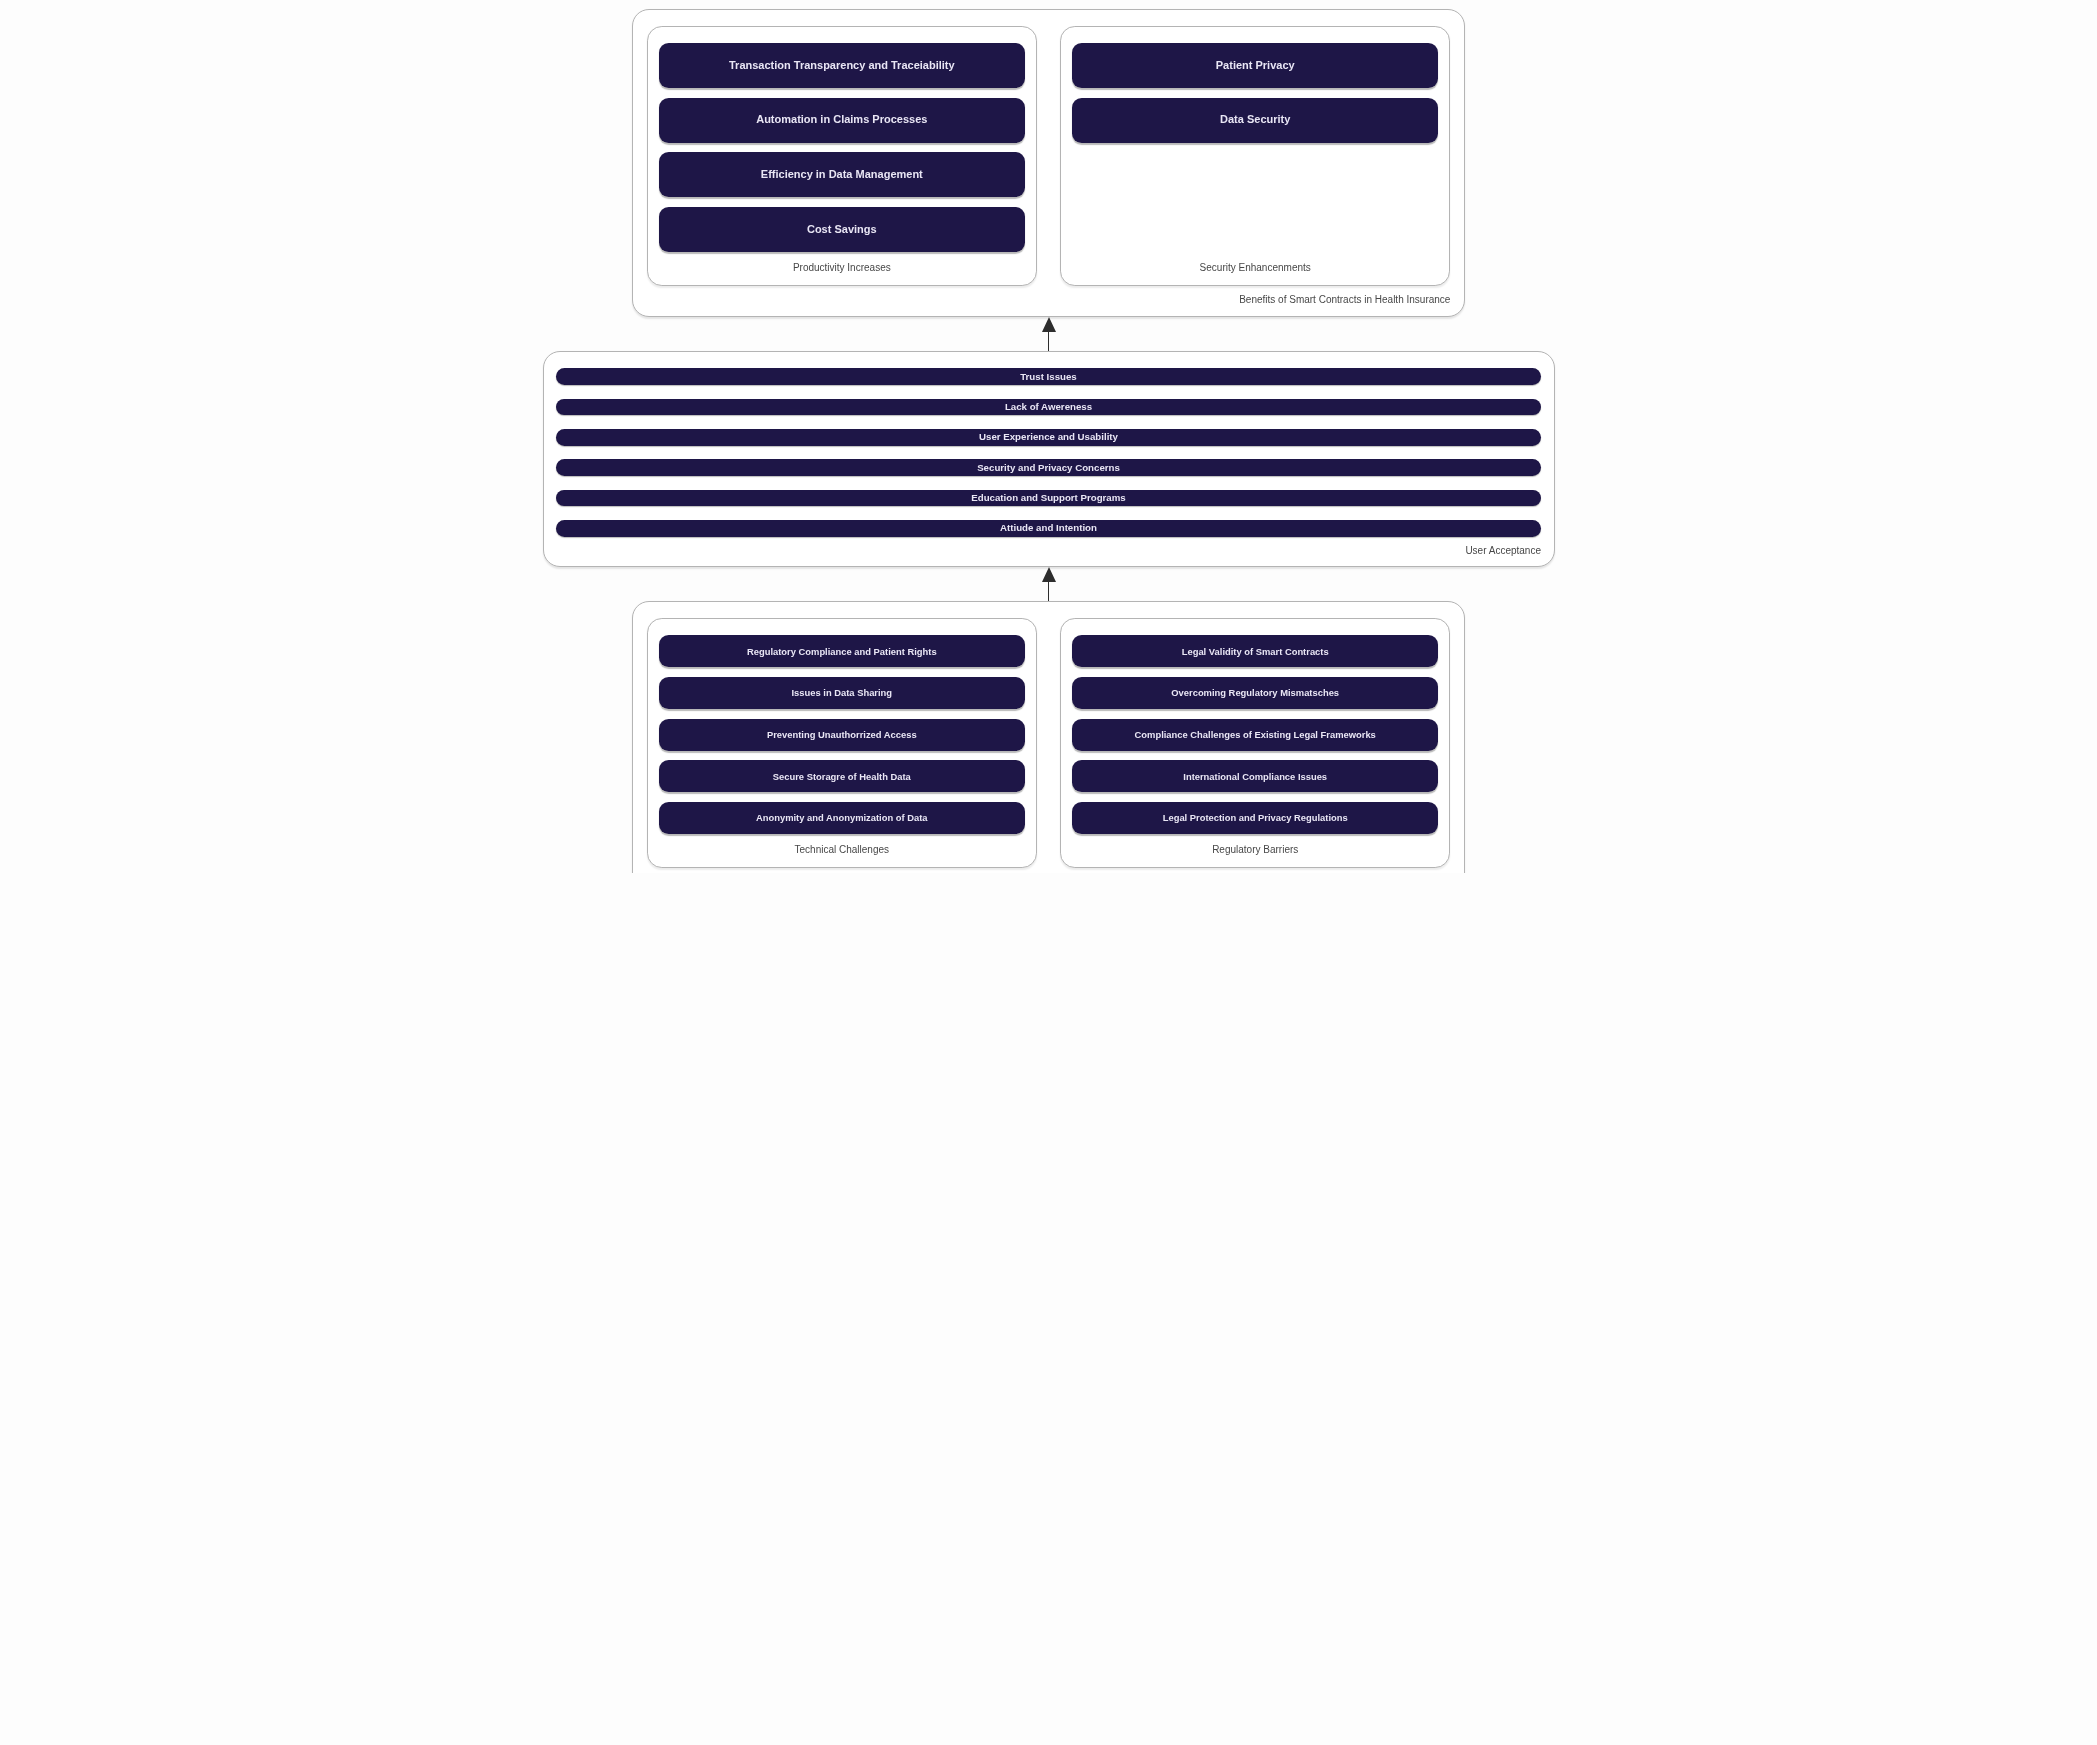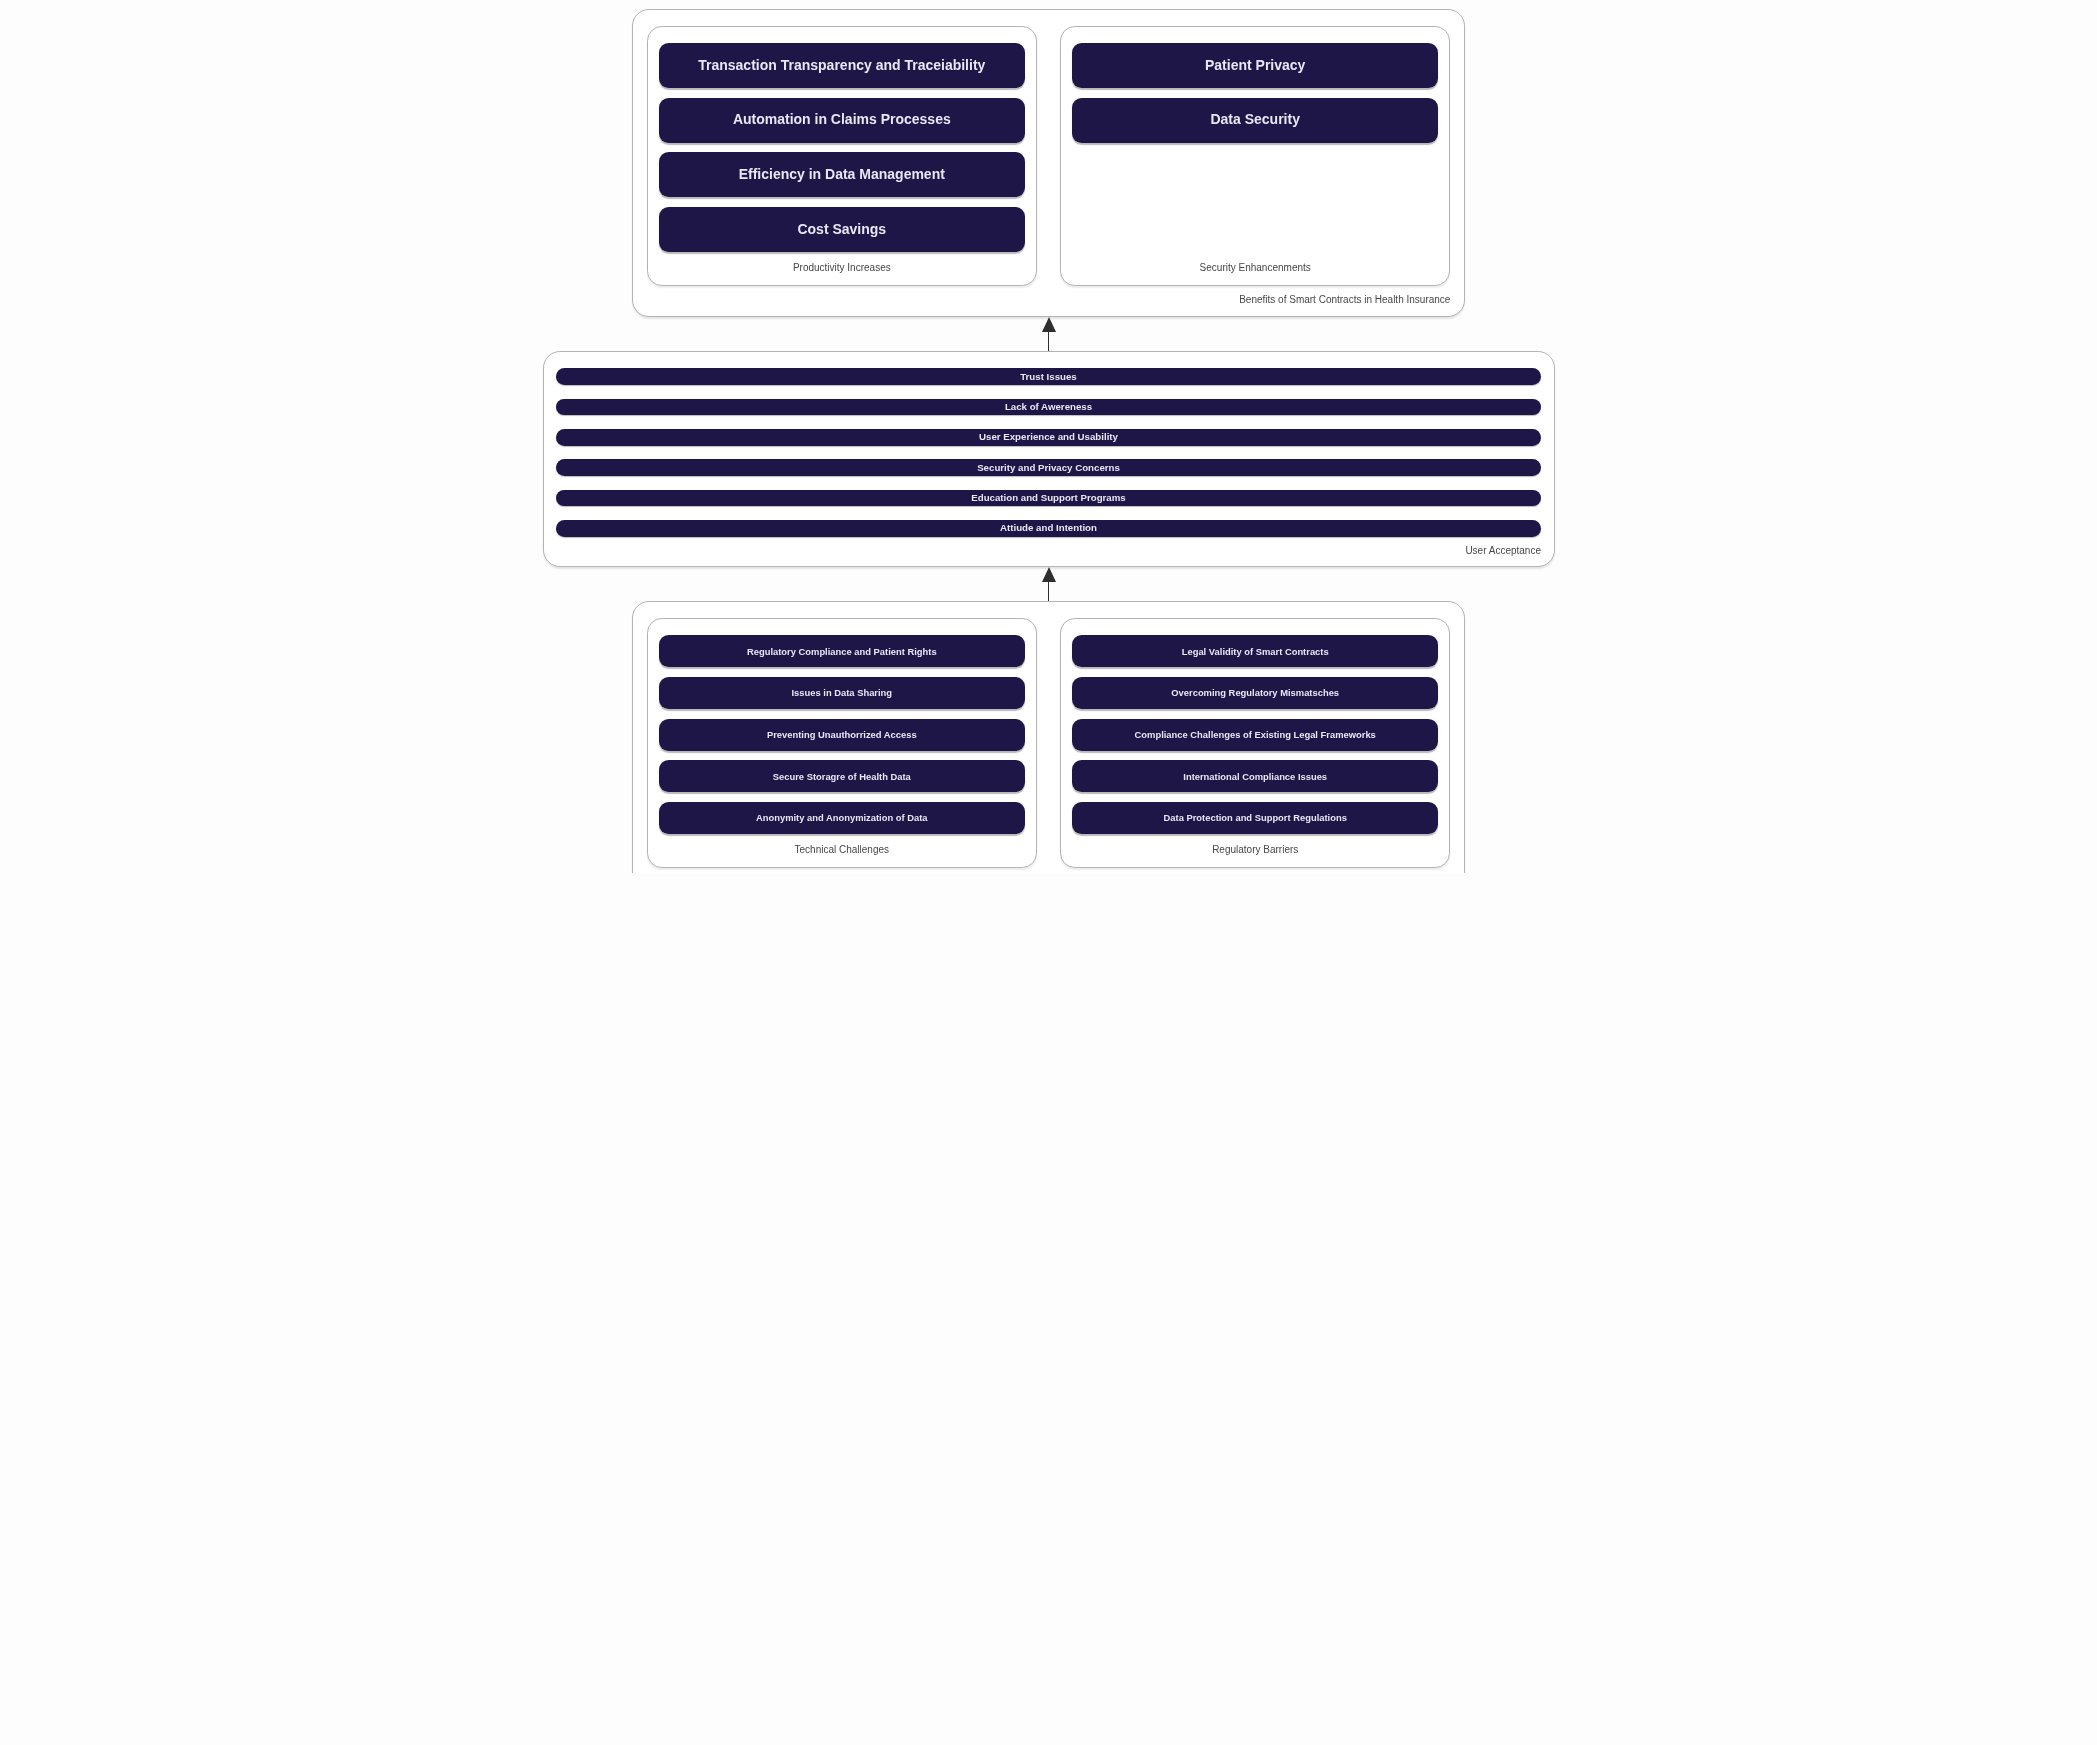--- a/index.html
+++ b/index.html
@@ -58,21 +58,21 @@
     border-radius:9.7px;
     display:flex;
     align-items:center;
     justify-content:center;
     text-align:center;
     font-weight:600;
     padding:2.3px 10.2px;
     line-height:1.25;
     box-shadow:0 1.1px 1.1px rgba(0,0,0,0.28);
   }
-  .g-benefits .node{height:45px;font-size:14px;}
+  .g-benefits .node{height:45px;font-size:11px;}
   .g-fundamental .node{height:32px;font-size:9.4px;}
   .subgroup-label{
     margin-top:auto;
     padding:10.2px 3.4px 3.4px;
     font-size:10px;
     color:var(--label-text);
     text-align:center;
   }
   
   .g-acceptance{width:1012px;padding:16px 12.5px 3.4px;}
@@ -159,21 +159,21 @@
         </div>
         <div class="subgroup-label">Technical Challenges</div>
       </div>
 
       <div class="subgroup">
         <div class="items">
           <div class="node">Legal Validity of Smart Contracts</div>
           <div class="node">Overcoming Regulatory Mismatsches</div>
           <div class="node">Compliance Challenges of Existing Legal Frameworks</div>
           <div class="node">International Compliance Issues</div>
-          <div class="node">Data Protection and Support Regulations</div>
+          <div class="node">Legal Protection and Privacy Regulations</div>
         </div>
         <div class="subgroup-label">Regulatory Barriers</div>
       </div>
 
     </div>
     <div class="group-title">Fundamental Requirements</div>
   </div>
 
 </div>
 

